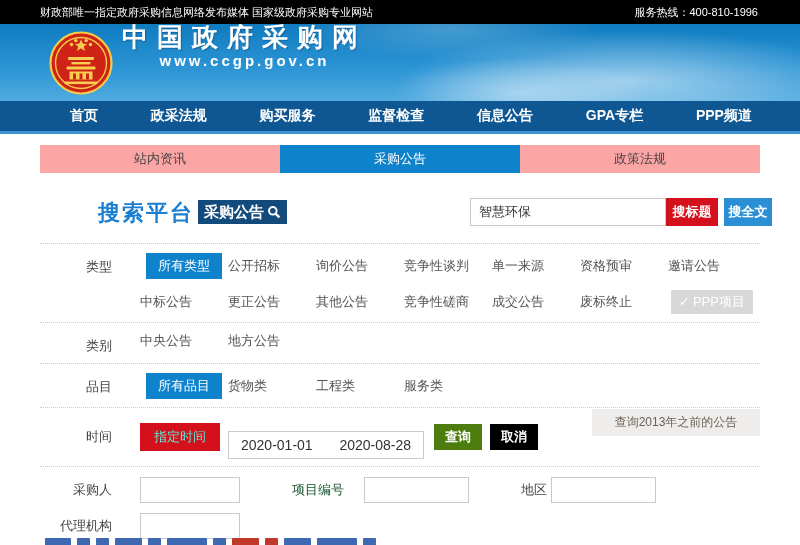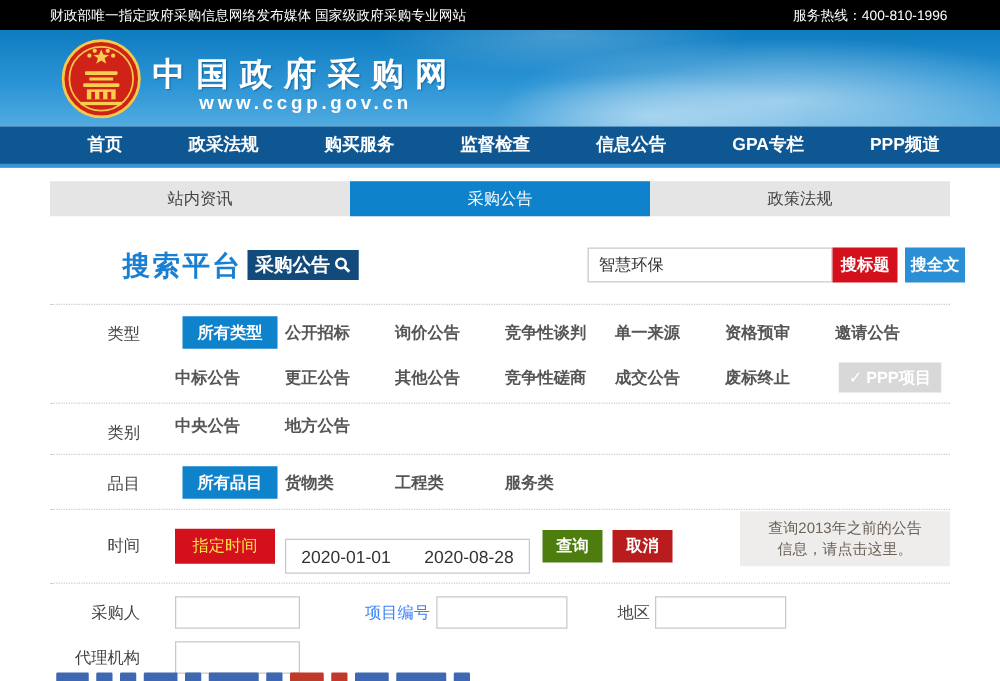--- a/index.html
+++ b/index.html
@@ -14,34 +14,34 @@
   .header { position:relative; height:77px; overflow:hidden;
     background:linear-gradient(180deg,#0f7cc0 0%,#2a93d4 55%,#51abe0 100%); }
   .cloud { position:absolute; border-radius:50%; pointer-events:none; }
   .c1 { right:-60px; top:6px; width:460px; height:100px;
     background:radial-gradient(ellipse at center,rgba(255,255,255,.50),rgba(255,255,255,0) 70%); }
   .c2 { right:150px; top:34px; width:260px; height:70px;
     background:radial-gradient(ellipse at center,rgba(255,255,255,.38),rgba(255,255,255,0) 70%); }
   .c3 { left:300px; top:-28px; width:300px; height:64px;
     background:radial-gradient(ellipse at center,rgba(255,255,255,.22),rgba(255,255,255,0) 70%); }
   .logo { position:absolute; left:49px; top:7px; width:64px; height:64px; }
-  .titles { position:absolute; left:122px; top:22px; color:#fff; }
+  .titles { position:absolute; left:122px; top:0; color:#fff; }
   .site-title { font-size:26px; font-weight:bold; letter-spacing:9px; line-height:27px;
     text-shadow:1px 1px 1px rgba(0,40,80,.35); white-space:nowrap; }
   .site-subtitle { font-size:20px; font-weight:bold; letter-spacing:1px; line-height:23px;
     text-shadow:1px 1px 1px rgba(0,40,80,.35); white-space:nowrap; }
   .site-url { font-size:15px; font-weight:bold; letter-spacing:3px; line-height:19px; text-align:center; }
 
   
   .nav { height:33px; background:#0e5792; border-bottom:3px solid #3d93d2;
     display:flex; align-items:center; justify-content:space-between; padding:0 48px 0 70px; }
   .nav-item { color:#fff; font-size:14px; font-weight:bold; text-decoration:none; cursor:pointer; white-space:nowrap; }
 
   
-  .tabbar { margin:11px 40px 0; height:28px; background:#e5e5e5; display:flex; }
+  .tabbar { margin:11px 40px 0; height:28px; background:#fca5a5; display:flex; }
   .tab { flex:1; text-align:center; line-height:28px; font-size:13px; color:#444; cursor:pointer; }
   .tab.active { background:#0f82cc; color:#fff; }
 
   
   .search-row { position:relative; margin:24px 40px 0; height:30px; }
   .platform-title { position:absolute; left:58px; top:1px; font-size:22px; font-weight:bold;
     color:#1a7fd0; letter-spacing:2px; }
   .badge { position:absolute; left:158px; top:3px; height:24px; background:#134a7c; color:#fff;
     font-size:15px; font-weight:bold; display:flex; align-items:center; padding:0 6px; gap:3px; cursor:pointer; }
   .search-input { position:absolute; left:430px; top:1px; width:196px; height:28px;
@@ -49,48 +49,48 @@
     font-family:"Liberation Sans","DejaVu Sans",sans-serif; }
   .btn { position:absolute; top:1px; height:28px; border:none; color:#fff; font-size:13px;
     font-weight:bold; cursor:pointer; font-family:"Liberation Sans","DejaVu Sans",sans-serif; }
   .btn-red { left:626px; width:52px; background:#d3101c; }
   .btn-blue { left:684px; width:48px; background:#2a8fd4; }
 
   
   .filters { margin:16px 40px 0; font-size:13px; color:#555; border-top:1px dotted #ccc; }
   .frow { display:flex; align-items:flex-start; padding:9px 0 8px; border-bottom:1px dotted #ccc; }
   .flabel { width:100px; min-width:100px; text-align:right; padding-right:28px; color:#444; padding-top:5px; }
-  .opt-grid { display:grid; grid-template-columns:repeat(7,88px); row-gap:11px; align-items:center;font-weight:bold; }
+  .opt-grid { display:grid; grid-template-columns:repeat(7,88px); row-gap:11px; align-items:center; }
   .opt { text-align:left; cursor:pointer; white-space:nowrap; }
   .cell { text-align:center; }
   .chip { display:inline-block; background:#0f82cc; color:#fff; padding:4px 12px; cursor:pointer; white-space:nowrap; }
   .ppp-chip { display:inline-block; background:#d8d8d8; color:#fff; padding:3px 8px; cursor:pointer; white-space:nowrap; }
   .check::before { content:"✓"; margin-right:3px; font-weight:bold; }
 
   .time-row { position:relative; align-items:center; padding:7px 0; }
   .time-row .flabel { padding-top:0; }
-  .chip-red { display:inline-block; background:#d3101c; color:#fde047; padding:5px 14px; cursor:pointer; }
+  .chip-red { display:inline-block; background:#d3101c; color:#5eead4; padding:5px 14px; cursor:pointer; }
   .date-box { margin-left:8px; width:196px; height:28px; border:1px solid #c9c9c9;
     display:flex; align-items:center; justify-content:space-between; padding:0 12px;
     font-size:14px; color:#333;margin-top:16px; }
   .btn-query { margin-left:10px; height:26px; padding:0 11px; background:#4d7c0f; border:none;
     color:#fff; font-size:13px; font-weight:bold; cursor:pointer; }
-  .btn-cancel { margin-left:8px; height:26px; padding:0 11px; background:#b91c1c; border:none;
+  .btn-cancel { margin-left:8px; height:26px; padding:0 11px; background:#000000; border:none;
     color:#fff; font-size:13px; font-weight:bold; cursor:pointer; }
   .notice { position:absolute; right:0; top:1px; width:168px; background:#efedeb; color:#6b6257;
     font-size:12px; text-align:center; padding:5px 0; line-height:17px; cursor:pointer; }
 
   .inputs-row { border-bottom:none; padding:10px 0 3px; align-items:center; }
   .inputs-row .flabel, .agency-row .flabel { padding-top:0; }
   .agency-row { align-items:center; padding:7px 0 10px; }
   .f-input { width:100px; height:26px; border:1px solid #c9c9c9; outline:none; padding:0 6px;
     font-size:13px; font-family:"Liberation Sans","DejaVu Sans",sans-serif; }
   .f-input.w105 { width:105px; }
-  .mid-label { margin-left:52px; margin-right:5px; color:#3b82f6; white-space:nowrap; }
-  .mid-label2 { margin-left:40px; margin-right:4px; color:#444; white-space:nowrap; }
+  .mid-label { margin-left:52px; margin-right:20px; color:#14532d; white-space:nowrap; }
+  .mid-label2 { margin-left:52px; margin-right:4px; color:#444; white-space:nowrap; }
 
   
   .clipped-row { position:absolute; left:45px; top:538px; display:flex; gap:6px; }
   .clipped-row i { display:block; height:10px; border-radius:1px; }
   .db { background:#3e68b2; } .dr { background:#c0392b; }
 </style>
 </head>
 <body>
 
 <div class="page">
@@ -206,21 +206,20 @@
       <div class="flabel">时间</div>
       <span class="chip-red">指定时间</span>
       <div class="date-box">
         <span>2020-01-01</span>
         <span>2020-08-28</span>
       </div>
       <button class="btn-query">查询</button>
       <button class="btn-cancel">取消</button>
       <div class="notice">
         <div>查询2013年之前的公告</div>
-        <div>信息，请点击这里。</div>
       </div>
     </div>
 
     <div class="frow inputs-row">
       <div class="flabel">采购人</div>
       <input class="f-input" value="" style="">
       <span class="mid-label">项目编号</span>
       <input class="f-input w105" value="" style="">
       <span class="mid-label2">地区</span>
       <input class="f-input w105" value="" style="">

